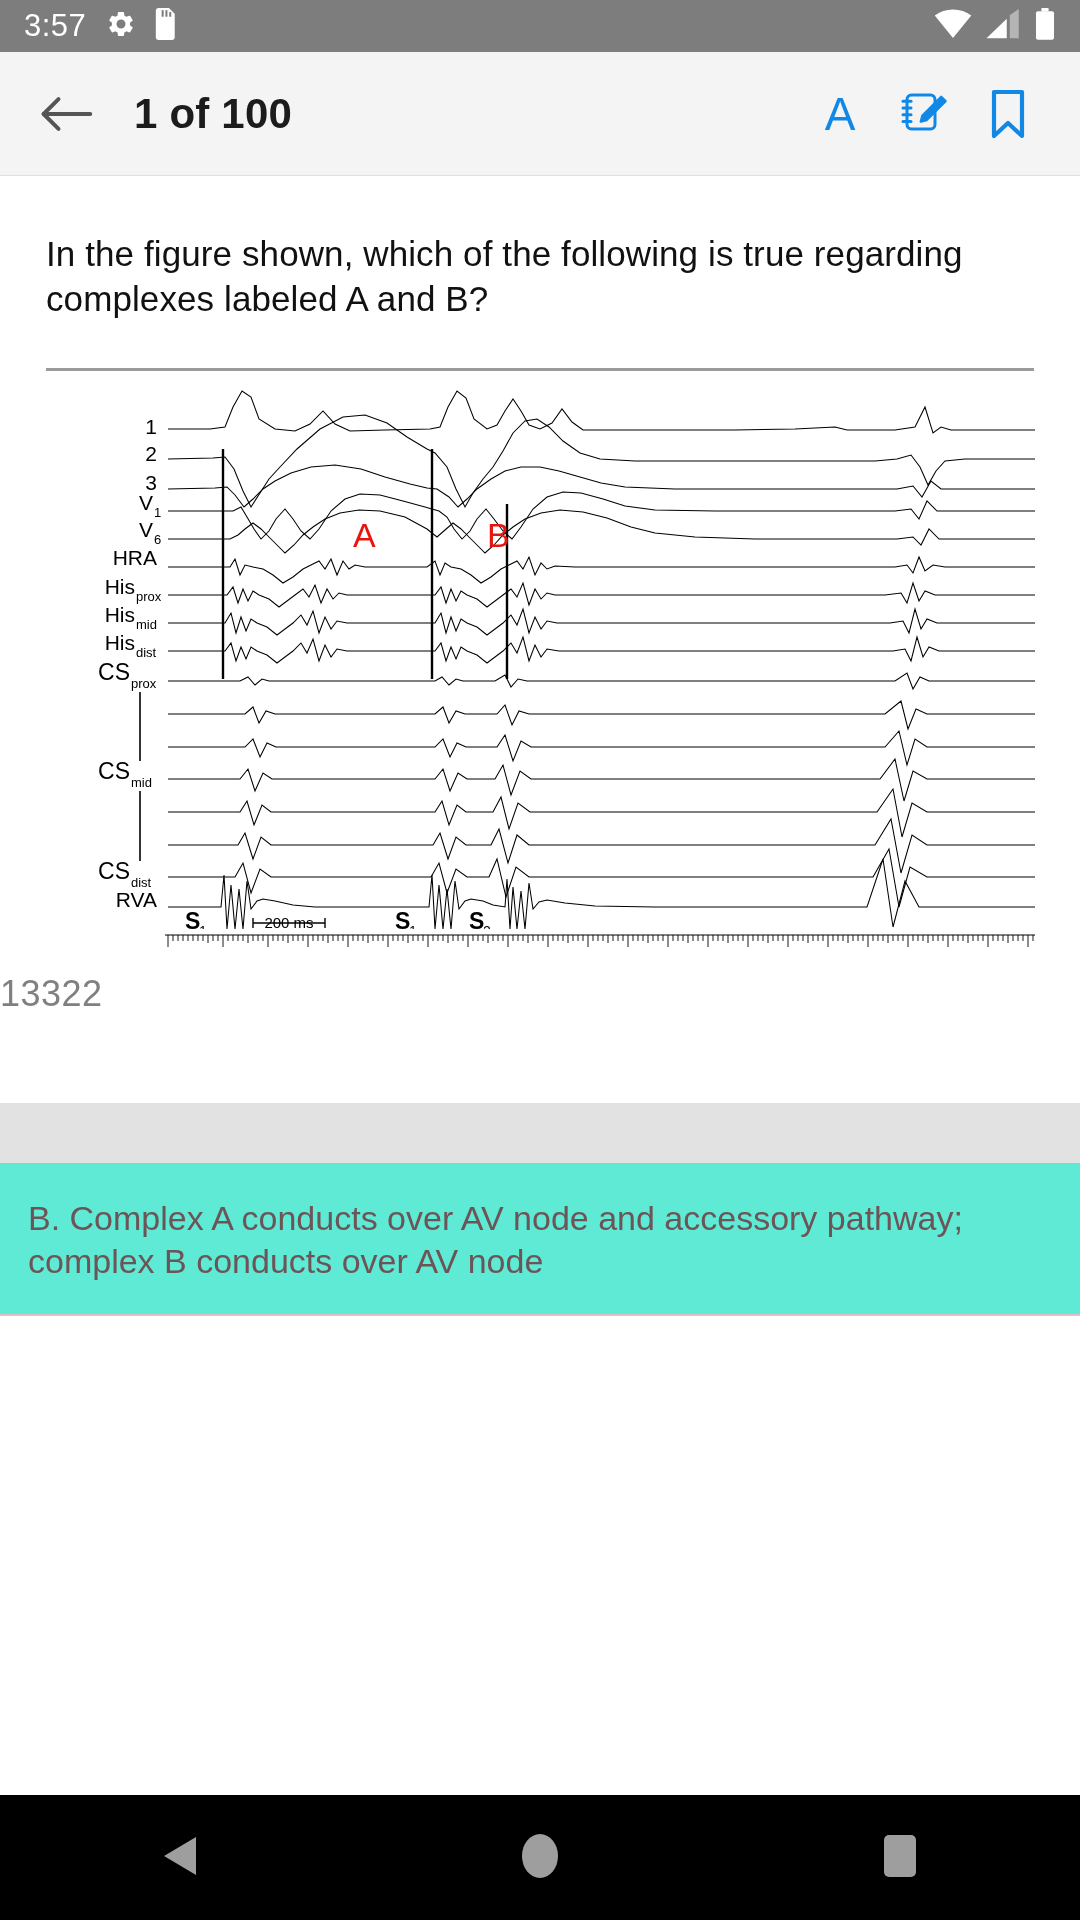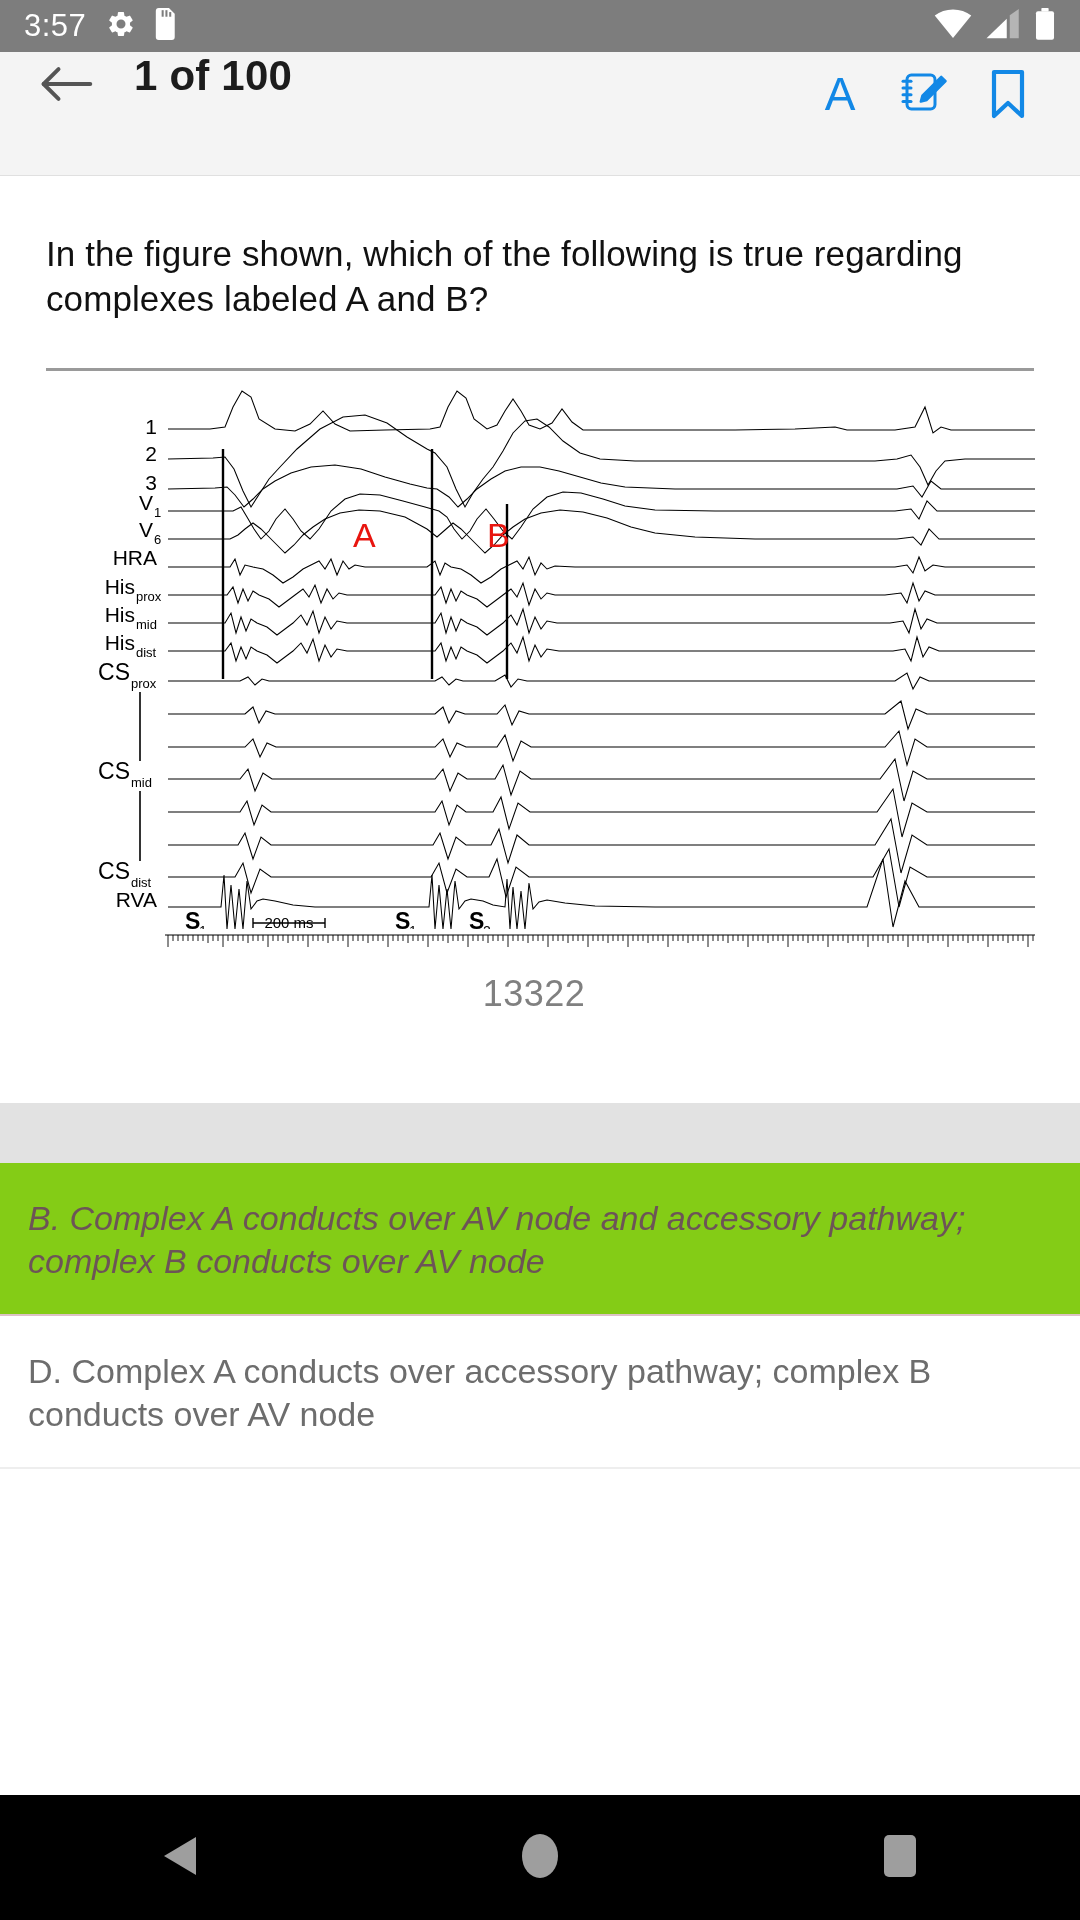--- a/index.html
+++ b/index.html
@@ -23,21 +23,21 @@
     color: #ffffff; margin-right: 20px;
   }
   .status-left-icons { display: flex; align-items: center; gap: 18px; }
   .status-spacer { flex: 1; }
   .status-right-icons { display: flex; align-items: center; gap: 14px; }
 
   
   .toolbar {
     height: 124px; width: 1080px;
     background: #f4f4f4;
-    display: flex; align-items: flex-start;
+    display: flex; align-items: center;
     padding: 0 30px 0 34px;
     border-bottom: 1px solid #e0e0e0;
   }
   .back-btn { width: 64px; height: 64px; display: flex; align-items: center; justify-content: center; }
   .toolbar-title {
     font-size: 42px; font-weight: 700; color: #1c1c1c;
     margin-left: 36px; letter-spacing: .2px;
   }
   .toolbar-spacer { flex: 1; }
   .toolbar-action {
@@ -58,37 +58,37 @@
   }
   .divider {
     height: 3px; background: #9a9a9a;
     margin: 46px 46px 0 46px;
   }
 
   
   .figure-wrap { padding: 18px 0 0 0; }
   .figure-box { width: 1080px; display: flex; justify-content: center; }
   .figure-caption {
-    text-align: center; font-size: 36px; color: #808080;
+    text-align: left; font-size: 36px; color: #808080;
     padding: 18px 12px 0 0; letter-spacing: .5px;
   }
 
   
   .gray-band { height: 60px; background: #e2e2e2; margin-top: 88px; }
 
   
   .answers { background: #ffffff; }
   .answer {
     padding: 34px 28px 30px 28px;
     font-size: 34px; line-height: 1.28;
     color: #6d6d6d;
     border-bottom: 2px solid #eeeeee;
   }
   .answer.correct { background: #cfe5cf; color: #4e6b4e; border-bottom-color: #c3dbc3; }
-  .answer.selected { background: #84cc16; color: #6d5457; border-bottom-color: #dcc2c5; font-style: italic; }
+  .answer.selected { background: #5eead4; color: #6d5457; border-bottom-color: #dcc2c5; }
 
   
   .nav-bar {
     position: absolute; bottom: 0; left: 0;
     width: 1080px; height: 125px;
     background: #000000;
     display: flex; align-items: center; justify-content: space-around;
   }
   .nav-btn { width: 160px; height: 125px; display: flex; align-items: center; justify-content: center; }
 
@@ -452,21 +452,20 @@
         </svg>
       </div>
 
       <div class="figure-caption">13322</div>
     </div>
 
     <div class="gray-band"></div>
 
     <div class="answers">
       <div class="answer selected">B. Complex A conducts over AV node and accessory pathway; complex B conducts over AV node</div>
-      <div class="answer">D. Complex A conducts over accessory pathway; complex B conducts over AV node</div>
     </div>
   </div>
 
   <div class="nav-bar">
     <div class="nav-btn">
       <span>
         <svg width="40" height="44" viewBox="0 0 20 22" fill="#9e9e9e">
           <path d="M18 1.5v19L2 11z"></path>
         </svg>
       </span>

